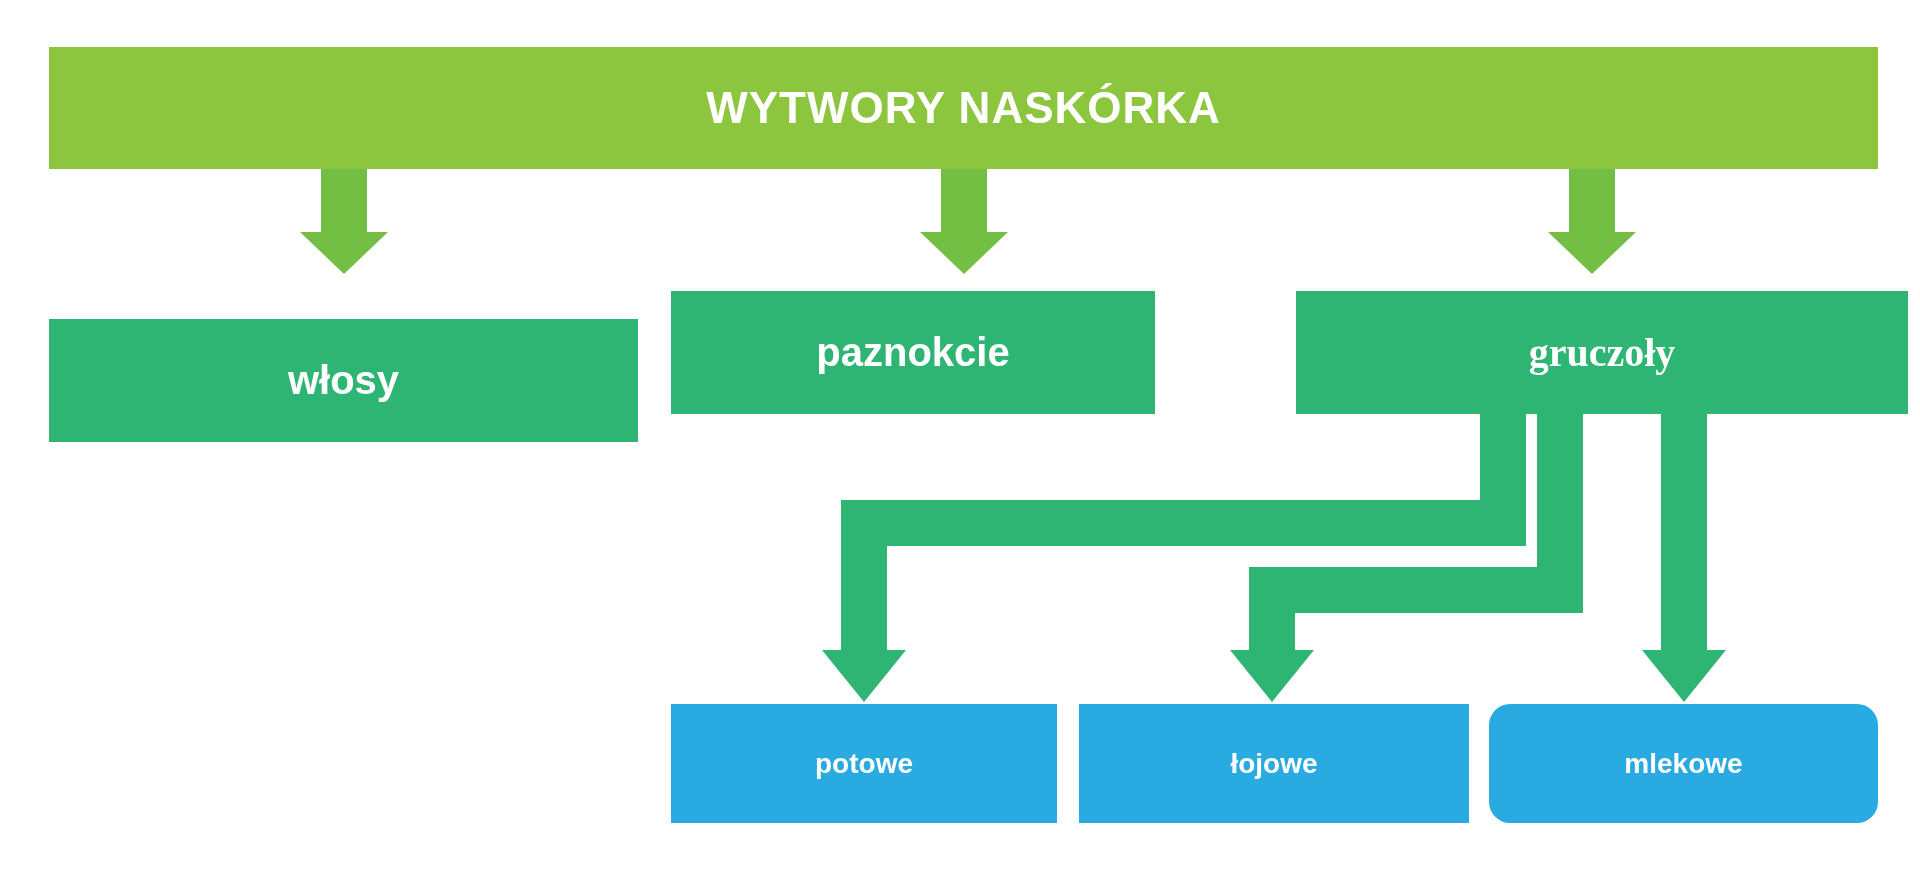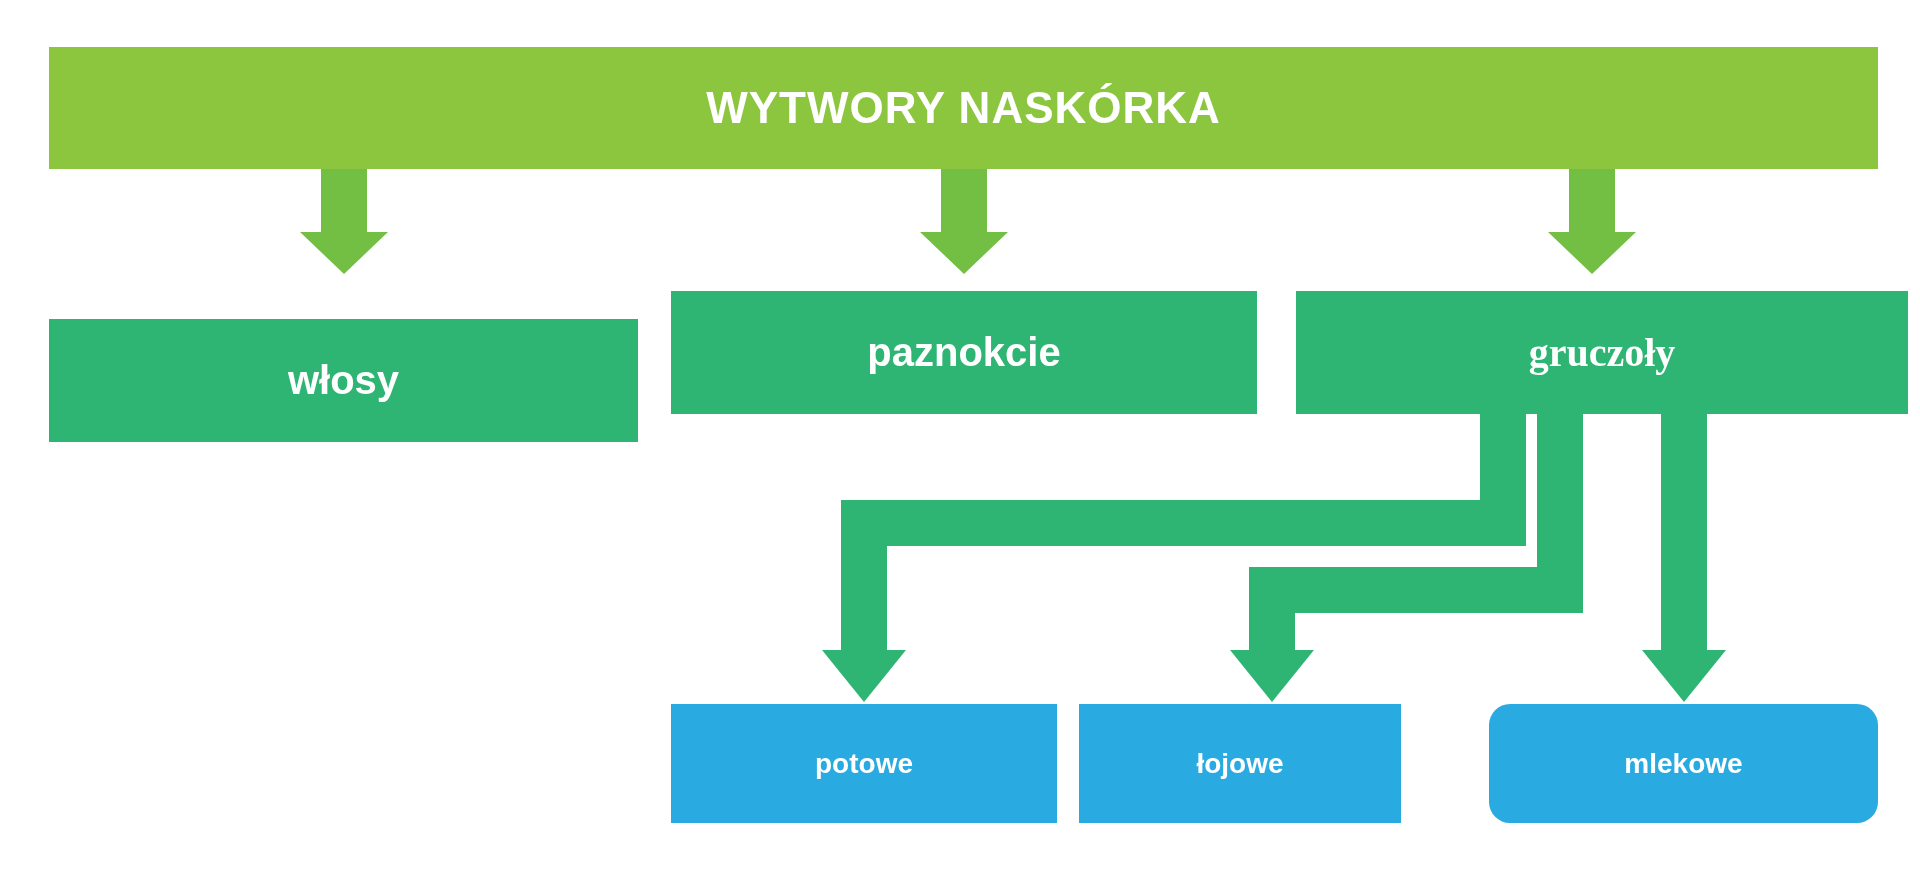--- a/index.html
+++ b/index.html
@@ -20,26 +20,26 @@
     font-weight: 700;
   }
   .root-bar {
     left: 45px; top: 47px; width: 1829px; height: 122px;
     background: var(--root-bar);
     font-size: 44px;
     letter-spacing: 1px;
   }
   .lvl1 { top: 291px; height: 123px; background: var(--lvl1-box); font-size: 40px; }
   .lvl1-wlosy     { left: 45px;   width: 589px; margin-top: 28px; }
-  .lvl1-paznokcie { left: 667px;  width: 586px; }
+  .lvl1-paznokcie { left: 667px;  width: 484px; }
   .lvl1-gruczoly  { left: 1292px; width: 612px; font-family: Liberation Serif, serif; }
 
   .lvl2 { top: 704px; height: 119px; background: var(--lvl2-box); font-size: 28px; }
   .lvl2-potowe  { left: 667px;  width: 386px; }
-  .lvl2-lojowe  { left: 1075px; width: 322px; }
+  .lvl2-lojowe  { left: 1075px; width: 390px; }
   .lvl2-mlekowe { left: 1485px; width: 389px; border-radius: 21px; }
 
   
   .top-arrow-shaft { top: 169px; width: 46px; height: 64px; background: var(--root-arrow); }
   .top-arrow-head {
     top: 232px; width: 0; height: 0;
     border-left: 44px solid transparent;
     border-right: 44px solid transparent;
     border-top: 42px solid var(--root-arrow);
   }

